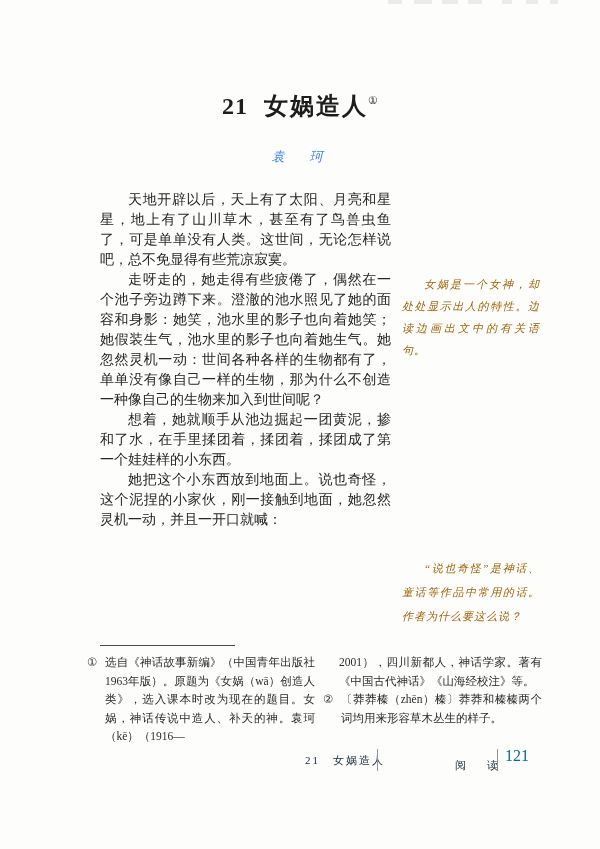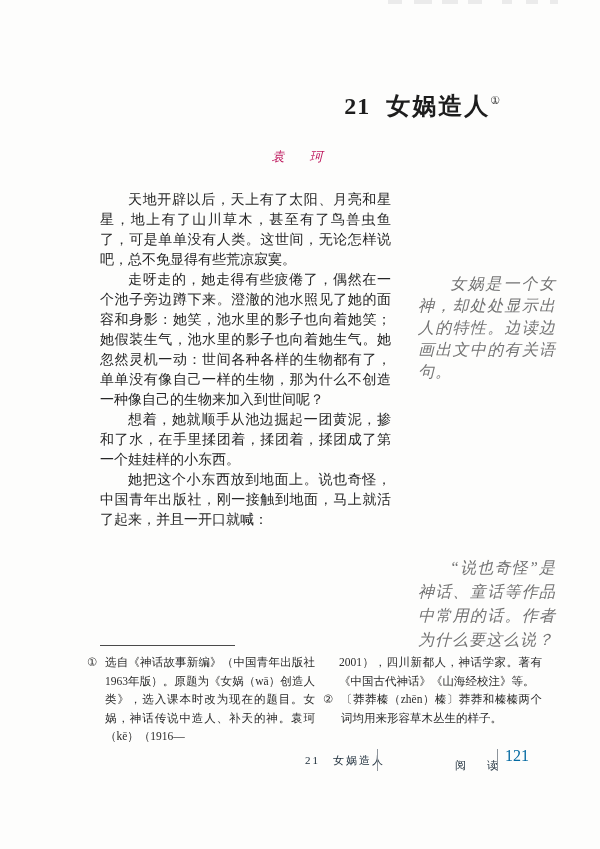--- a/index.html
+++ b/index.html
@@ -5,36 +5,36 @@
   html,body{margin:0;padding:0;background:#e9e9e9;}
   .page{
     position:relative;width:600px;height:849px;margin:0 auto;
     background:#fdfdfc;overflow:hidden;
     font-family:"Liberation Serif","DejaVu Serif",serif;
     color:#262626;
   }
   
   .edge-artifacts span{position:absolute;top:0;height:4px;background:#ebebeb;display:block;}
 
-  .title-row{position:absolute;left:100px;top:90px;width:400px;text-align:right;}
+  .title-row{position:absolute;left:100px;top:90px;width:400px;text-align:center;}
   .lesson-title{font-size:24px;font-weight:bold;letter-spacing:2px;color:#1d1d1d;white-space:nowrap;}
   .lesson-title .num{margin-right:16px;letter-spacing:1px;}
   .lesson-title sup{font-size:11px;font-weight:normal;letter-spacing:0;vertical-align:10px;}
 
   .author{position:absolute;left:100px;top:148px;width:400px;text-align:center;
-    font-size:13px;color:#be185d;letter-spacing:6px;font-style:italic;}
+    font-size:13px;color:#3b82f6;letter-spacing:6px;font-style:italic;}
 
   .body-col{position:absolute;left:100px;top:190px;width:291px;
     font-size:14px;line-height:20px;text-align:justify;}
   .body-col p{margin:0;text-indent:2em;}
   .body-col sup{font-size:9px;vertical-align:5px;}
 
-  .margin-note{position:absolute;left:418px;width:138px;
-    font-size:16px;font-style:italic;letter-spacing:1px;
-    text-indent:2em;text-align:justify;color:#737373;}
+  .margin-note{position:absolute;left:402px;width:138px;
+    font-size:11px;font-style:italic;letter-spacing:1px;
+    text-indent:2em;text-align:justify;color:#a16207;}
   .note-1{top:273px;line-height:22px;}
   .note-2{top:556px;line-height:24px;}
 
   .fn-rule{position:absolute;left:100px;top:645px;width:135px;height:0;
     border:none;border-top:1px solid #4a4a4a;margin:0;}
 
   .fn-cols{position:absolute;left:87px;top:653px;width:455px;display:flex;}
   .fn-col-left{width:228px;margin-right:8px;}
   .fn-col-right{width:219px;}
   .fn-item,.fn-cont{position:relative;margin:0;font-size:11.5px;line-height:18.5px;
@@ -72,21 +72,21 @@
       <span class="num">21</span><span>女娲造人</span><sup>①</sup>
     </h1>
   </div>
 
   <div class="author">袁　珂</div>
 
   <div class="body-col">
     <p>天地开辟以后，天上有了太阳、月亮和星星，地上有了山川草木，甚至有了鸟兽虫鱼了，可是单单没有人类。这世间，无论怎样说吧，总不免显得有些荒凉寂寞。</p>
     <p>走呀走的，她走得有些疲倦了，偶然在一个池子旁边蹲下来。澄澈的池水照见了她的面容和身影：她笑，池水里的影子也向着她笑；她假装生气，池水里的影子也向着她生气。她忽然灵机一动：世间各种各样的生物都有了，单单没有像自己一样的生物，那为什么不创造一种像自己的生物来加入到世间呢？</p>
     <p>想着，她就顺手从池边掘起一团黄泥，掺和了水，在手里揉团着，揉团着，揉团成了第一个娃娃样的小东西。</p>
-    <p>她把这个小东西放到地面上。说也奇怪，中国青年出版社，刚一接触到地面，马上就活了起来，并且一开口就喊：</p>
+    <p>她把这个小东西放到地面上。说也奇怪，这个泥捏的小家伙，刚一接触到地面，她忽然灵机一动，并且一开口就喊：</p>
   </div>
 
   <aside class="margin-note note-1">女娲是一个女神，却处处显示出人的特性。边读边画出文中的有关语句。</aside>
   <aside class="margin-note note-2">“说也奇怪”是神话、童话等作品中常用的话。作者为什么要这么说？</aside>
 
   <hr class="fn-rule">
 
   <div class="fn-cols">
     <div class="fn-col-left">
       <p class="fn-item"><span class="fn-marker">①</span><span>选自《神话故事新编》（中国青年出版社1963年版）。原题为《女娲（wā）创造人类》，选入课本时改为现在的题目。女娲，神话传说中造人、补天的神。袁珂（kē）（1916—</span></p>

